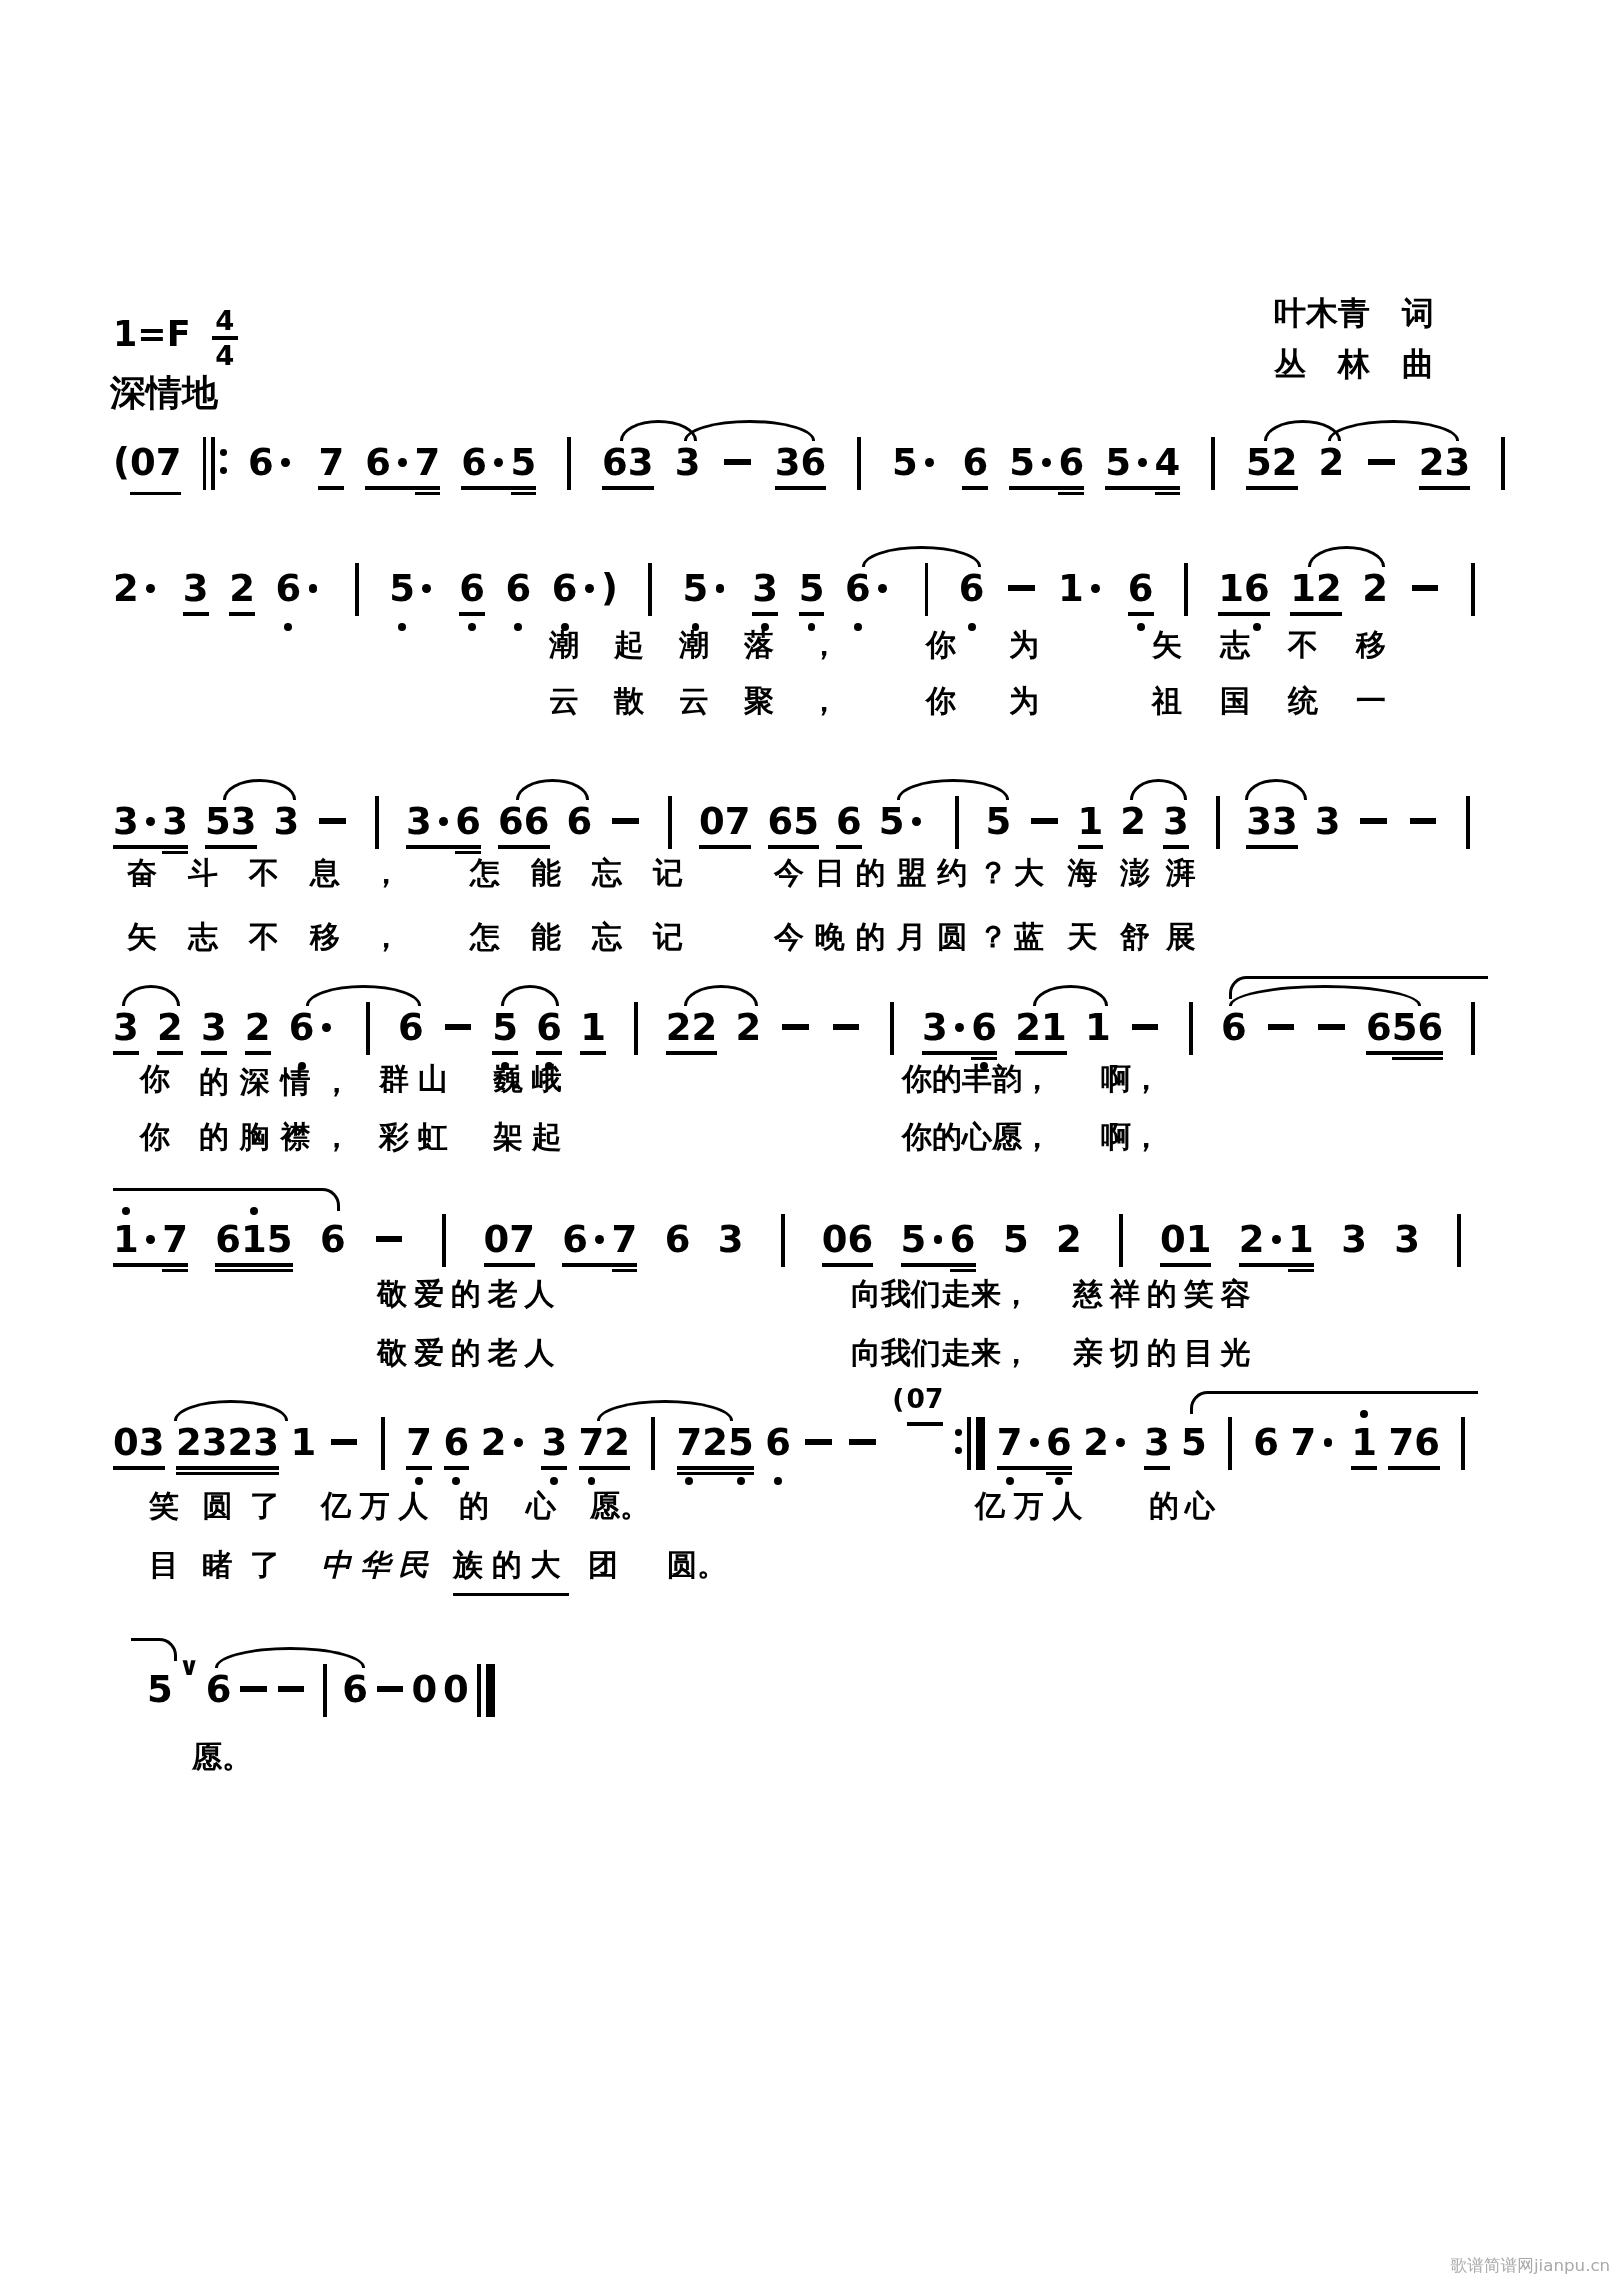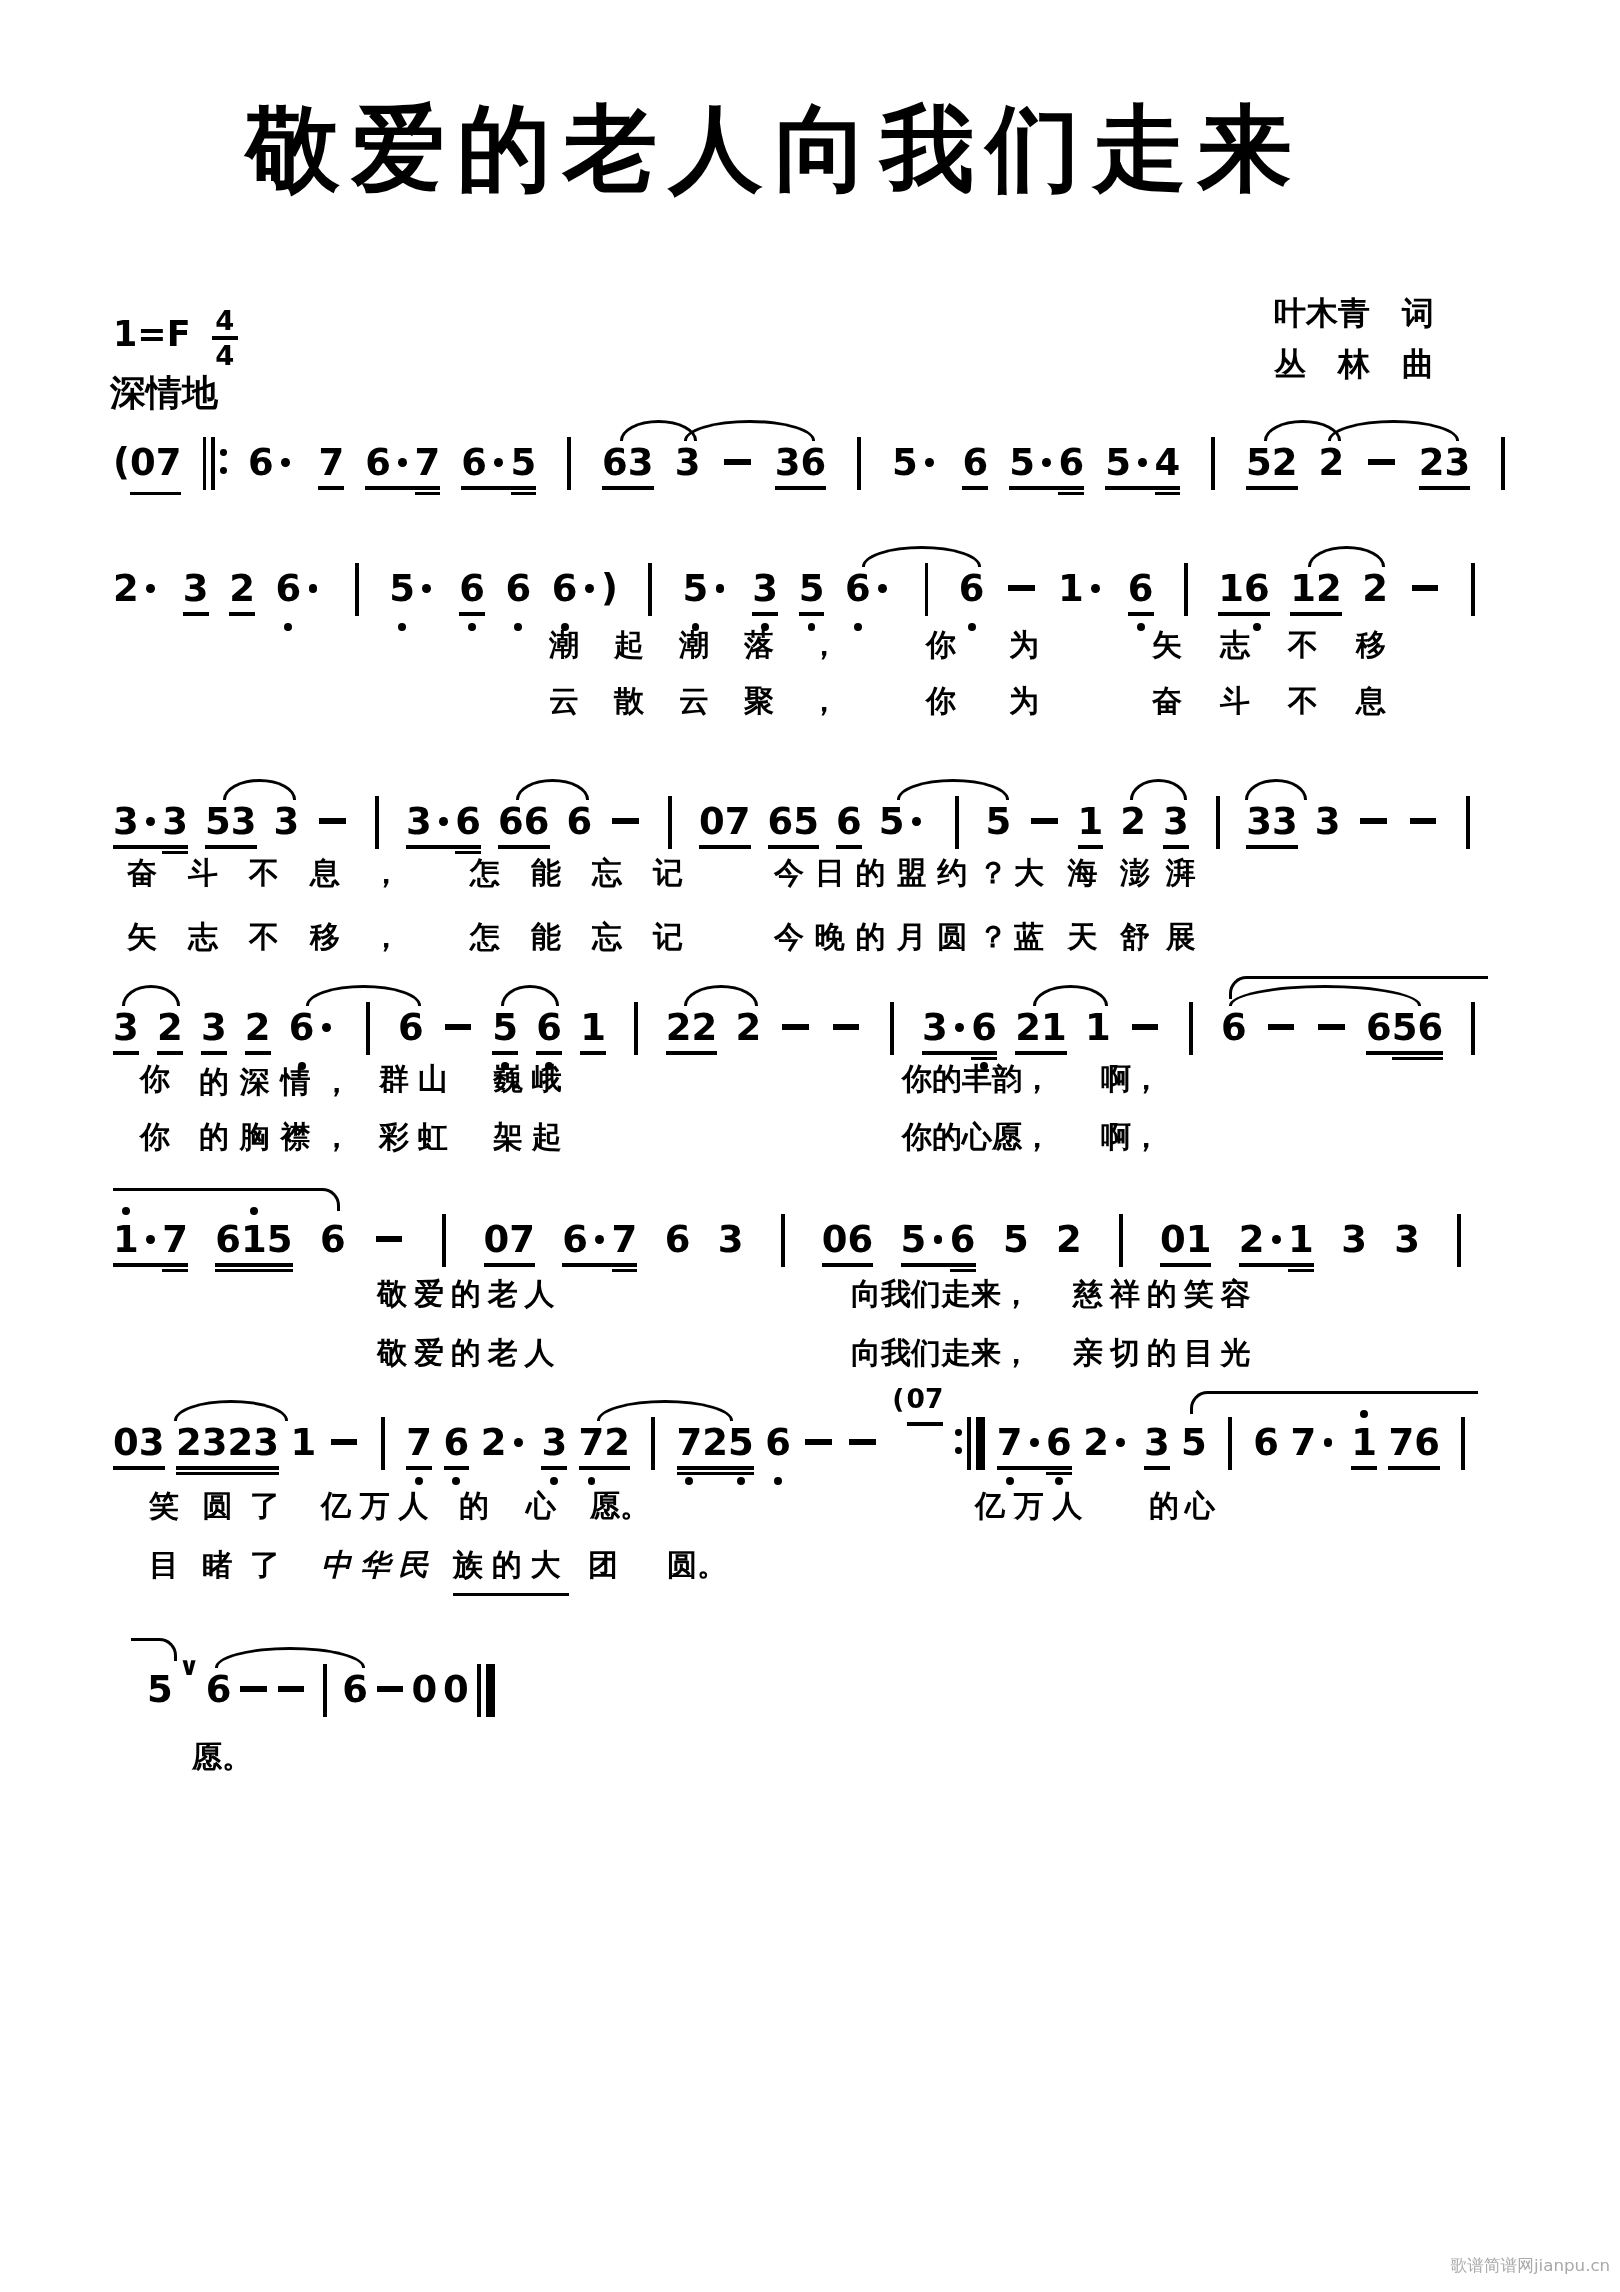--- a/index.html
+++ b/index.html
@@ -46,21 +46,20 @@
   .arc.flat{height:19.6px;border-radius:17.6px 17.6px 0 0;}
   .arc.cutl{border-left:none;border-top-left-radius:0;}
   .arc.cutr{border-right:none;border-top-right-radius:0;}
   .lseg{position:absolute;font-size:30px;font-weight:bold;white-space:nowrap;line-height:39px;}
   .lseg.ul{border-bottom:3.9px solid #000;padding-bottom:9px;}
 </style>
 </head>
 <body>
 
 <div id="page">
-  <div class="title">敬爱的老人向我们走来</div>
   <span class="credit" style="left:1274px;top:292px;">叶木青　词</span>
   <span class="credit" style="left:1274px;top:343px;">丛　林　曲</span>
   <div class="keysig">1=F</div>
   <div class="frac">
     <span>4</span>
     <span class="bar"></span>
     <span>4</span>
   </div>
   <div class="tempo">深情地</div>
   <div class="watermark">歌谱简谱网jianpu.cn</div>
@@ -930,21 +929,21 @@
         </div>
       </span>
       <div class="arc" style="left: 749px; width: 113px; top: -7.8px;"></div>
       <div class="arc" style="left: 1195px; width: 71px; top: -7.8px;"></div>
     </div>
     <span class="lseg" style="left: 549px; top: 625px; letter-spacing: 35px;">潮起潮落，</span>
     <span class="lseg" style="left: 926px; top: 625px; letter-spacing: 53px;">你为</span>
     <span class="lseg" style="left: 1152px; top: 625px; letter-spacing: 38px;">矢志不移</span>
     <span class="lseg" style="left: 549px; top: 681px; letter-spacing: 35px;">云散云聚，</span>
     <span class="lseg" style="left: 926px; top: 681px; letter-spacing: 53px;">你为</span>
-    <span class="lseg" style="left: 1152px; top: 681px; letter-spacing: 38px;">奋斗不息</span>
+    <span class="lseg" style="left: 1152px; top: 681px; letter-spacing: 38px;">祖国统一</span>
     <div class="sline" style="left: 113px; top: 787px; width: 1367px;">
       <span class="tok">
         <div class="trow">
           <div class="cc">
             <div class="slot s-hi"></div>
             <div class="g txt">3</div>
             <div class="slot s-u">
               <i class="ub"></i>
             </div>
             <div class="slot s-u"></div>

